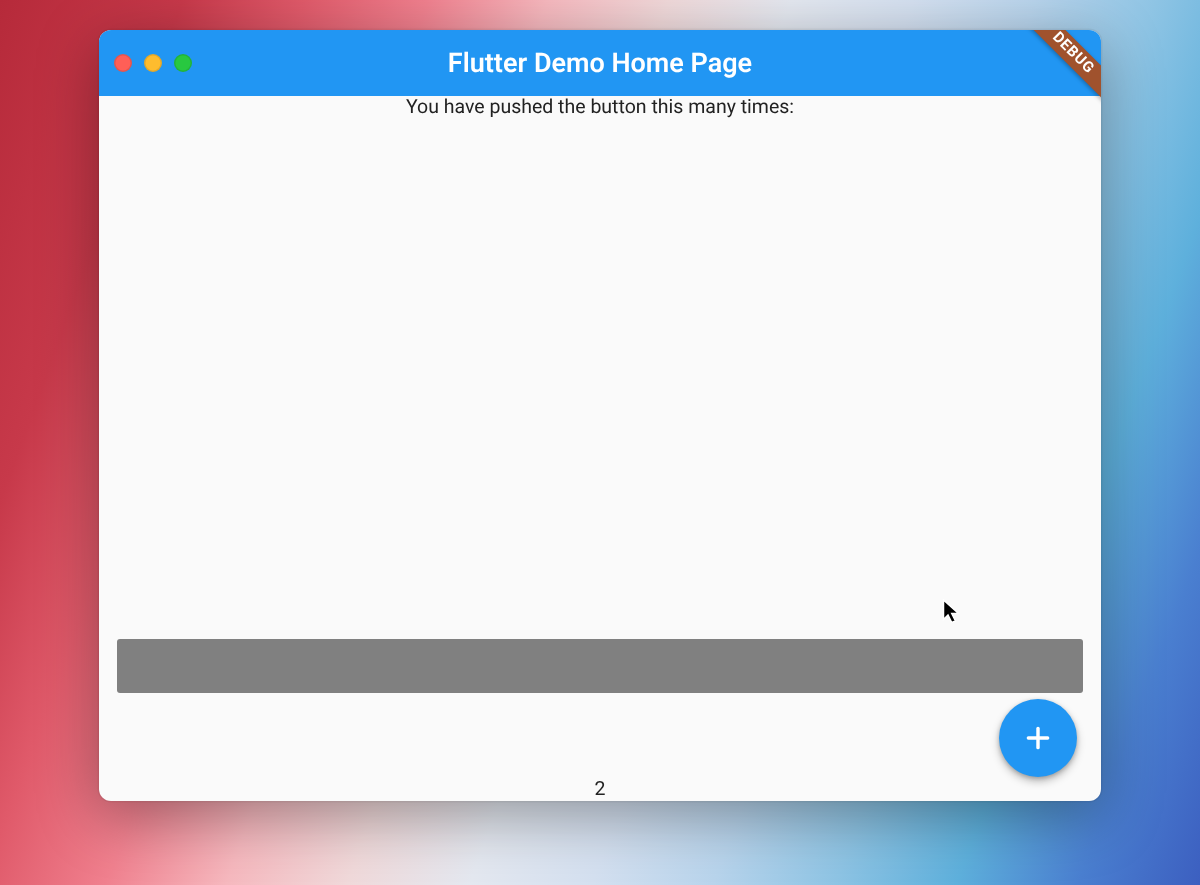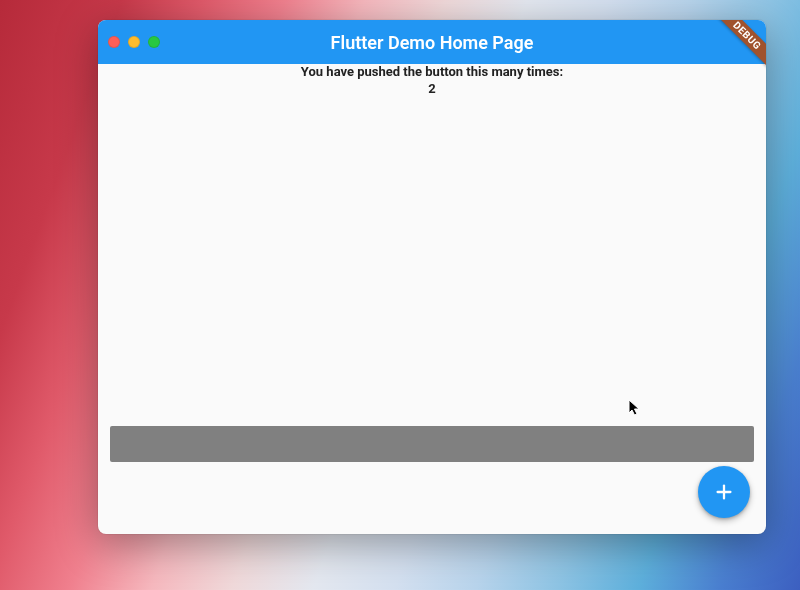--- a/index.html
+++ b/index.html
@@ -19,21 +19,20 @@
       left: 66px;
       top: 20px;
       width: 668px;
       height: 514px;
       background: #fafafa;
       border-radius: 8px;
       box-shadow: 0 10px 40px rgba(0,0,0,0.35), 0 0 0 1px rgba(0,0,0,0.05);
       overflow: hidden;
       display: flex;
       flex-direction: column;
-      margin-left: 32px;
     }
     .titlebar {
       height: 44px;
       background: #2196f3;
       position: relative;
       display: flex;
       align-items: center;
       justify-content: center;
     }
     .traffic-lights {
@@ -69,22 +68,21 @@
       padding: 2px 32px;
       transform: rotate(45deg);
       box-shadow: 0 1px 3px rgba(0,0,0,0.3);
     }
     .body-area {
       flex: 1;
       position: relative;
       display: flex;
       flex-direction: column;
       align-items: center;
-      justify-content: flex-start;
-      font-weight: bold;
+      justify-content: space-between;
     }
     .counter-text {
       font-size: 13px;
       color: #222;
       text-align: center;
     }
     .counter-value {
       font-size: 13px;
       color: #222;
       text-align: center;

